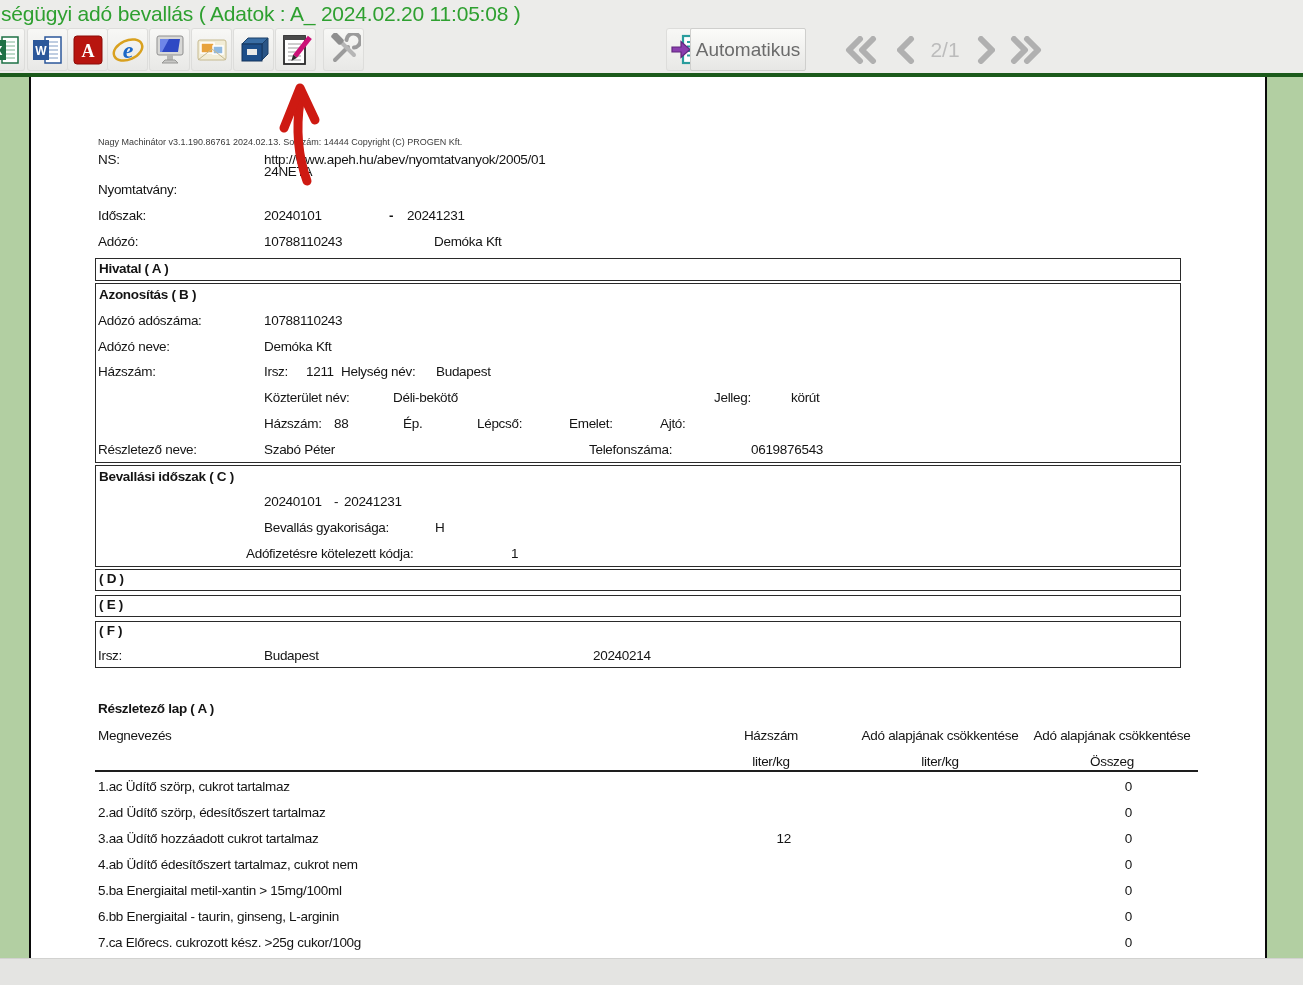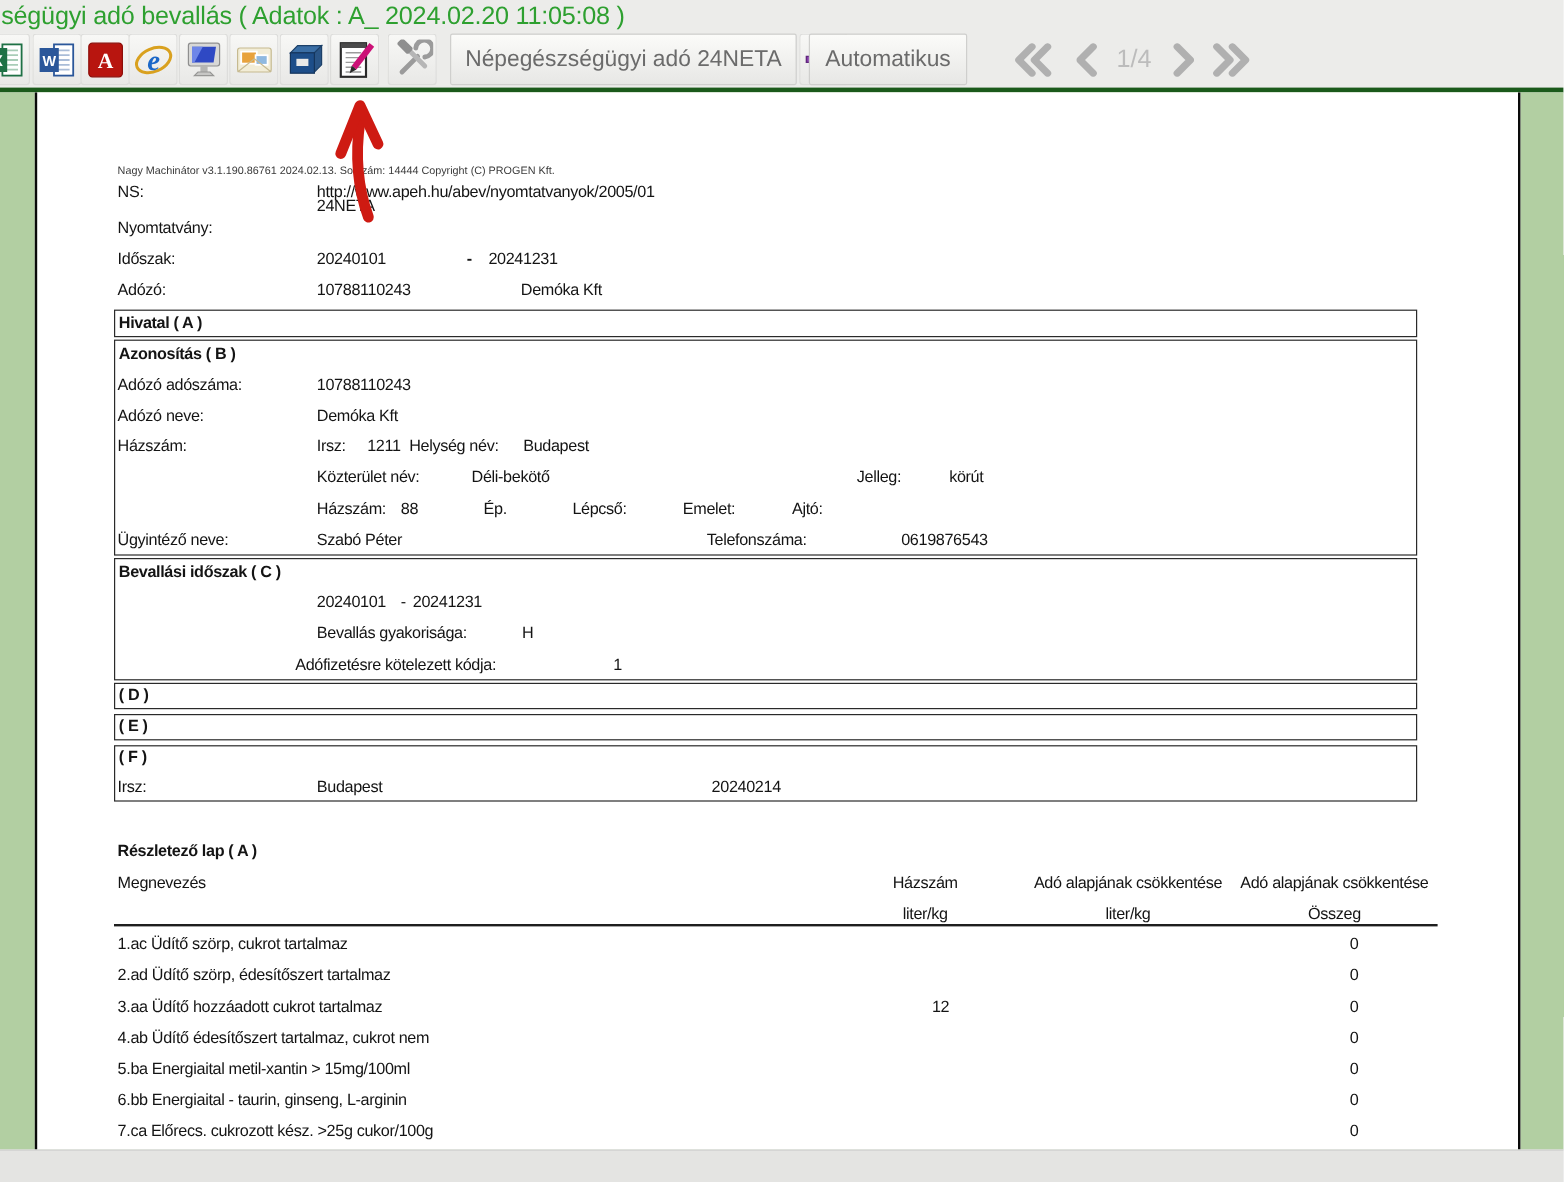--- a/index.html
+++ b/index.html
@@ -148,54 +148,51 @@
         <g fill="none" stroke="#9b9b9b" stroke-width="4" stroke-linecap="round">
           <path d="M8 27 L21 14"></path>
           <path d="M19.5 7 a7 7 0 1 1 7.5 7.5"></path>
         </g>
         <path d="M12 7 L27 22" stroke="#b6b6b6" stroke-width="4" stroke-linecap="round"></path>
         <rect x="4" y="2" width="13" height="7" rx="2" fill="#8f8f8f" transform="rotate(45 10.5 5.5)"></rect>
       </svg>
     </span>
   </div>
 
-  <div class="tb-button" style="left:375px;width:289px">
-    <span>Népegészségügyi adó 24NETA</span>
-  </div>
 
   <div class="tb-cell" style="left:666px">
     <span>
       <svg width="34" height="34" viewBox="0 0 34 34">
         <rect x="13" y="3" width="17" height="27" fill="#fff" stroke="#2a9d9d" stroke-width="2.2"></rect>
         <path d="M17 9 H26 M17 13.5 H26 M17 18 H26 M17 22.5 H26" stroke="#2a9d9d" stroke-width="1.8"></path>
         <path d="M2 14 h9 v-5.5 l9 8 -9 8 V19 H2 Z" fill="#8a3fae" stroke="#61267e" stroke-width="1.2"></path>
       </svg>
     </span>
   </div>
 
-  <div class="tb-button" style="left:674px;width:132px">
+  <div class="tb-button" style="left:690px;width:116px">
     <span>Automatikus</span>
   </div>
 
   <div class="nav-btn" style="left:843px">
     <span>
       <svg width="32" height="28" viewBox="0 0 32 28" fill="none" stroke="#b0b0b0" stroke-width="6" stroke-linecap="round" stroke-linejoin="round">
         <path d="M15 3 L4 14 L15 25"></path>
           <path d="M28 3 L17 14 L28 25"></path>
       </svg>
     </span>
   </div>
   <div class="nav-btn" style="left:888px">
     <span>
       <svg width="18" height="28" viewBox="0 0 18 28" fill="none" stroke="#b0b0b0" stroke-width="6" stroke-linecap="round" stroke-linejoin="round">
         <path d="M14 3 L3 14 L14 25"></path>
       </svg>
     </span>
   </div>
-  <div class="page-indicator">1/4</div>
+  <div class="page-indicator">2/1</div>
   <div class="nav-btn" style="left:968px">
     <span>
       <svg width="18" height="28" viewBox="0 0 18 28" fill="none" stroke="#b0b0b0" stroke-width="6" stroke-linecap="round" stroke-linejoin="round">
         <path d="M4 3 L15 14 L4 25"></path>
       </svg>
     </span>
   </div>
   <div class="nav-btn" style="left:1008px">
     <span>
       <svg width="32" height="28" viewBox="0 0 32 28" fill="none" stroke="#b0b0b0" stroke-width="6" stroke-linecap="round" stroke-linejoin="round">
@@ -247,21 +244,21 @@
     <span class="t" style="left:233px;top:313px">Közterület név:</span>
     <span class="t" style="left:362px;top:313px">Déli-bekötő</span>
     <span class="t" style="left:683px;top:313px">Jelleg:</span>
     <span class="t" style="left:760px;top:313px">körút</span>
     <span class="t" style="left:233px;top:339px">Házszám:</span>
     <span class="t" style="left:303px;top:339px">88</span>
     <span class="t" style="left:372px;top:339px">Ép.</span>
     <span class="t" style="left:446px;top:339px">Lépcső:</span>
     <span class="t" style="left:538px;top:339px">Emelet:</span>
     <span class="t" style="left:629px;top:339px">Ajtó:</span>
-    <span class="t" style="left:67px;top:365px">Ügyintéző neve:</span>
+    <span class="t" style="left:67px;top:365px">Részletező neve:</span>
     <span class="t" style="left:233px;top:365px">Szabó Péter</span>
     <span class="t" style="left:558px;top:365px">Telefonszáma:</span>
     <span class="t" style="left:720px;top:365px">0619876543</span>
 
     <span class="t bold" style="left:68px;top:392px">Bevallási időszak ( C )</span>
     <span class="t" style="left:233px;top:417px">20240101</span>
     <span class="t" style="left:303px;top:417px">-</span>
     <span class="t" style="left:313px;top:417px">20241231</span>
     <span class="t" style="left:233px;top:443px">Bevallás gyakorisága:</span>
     <span class="t" style="left:404px;top:443px">H</span>

